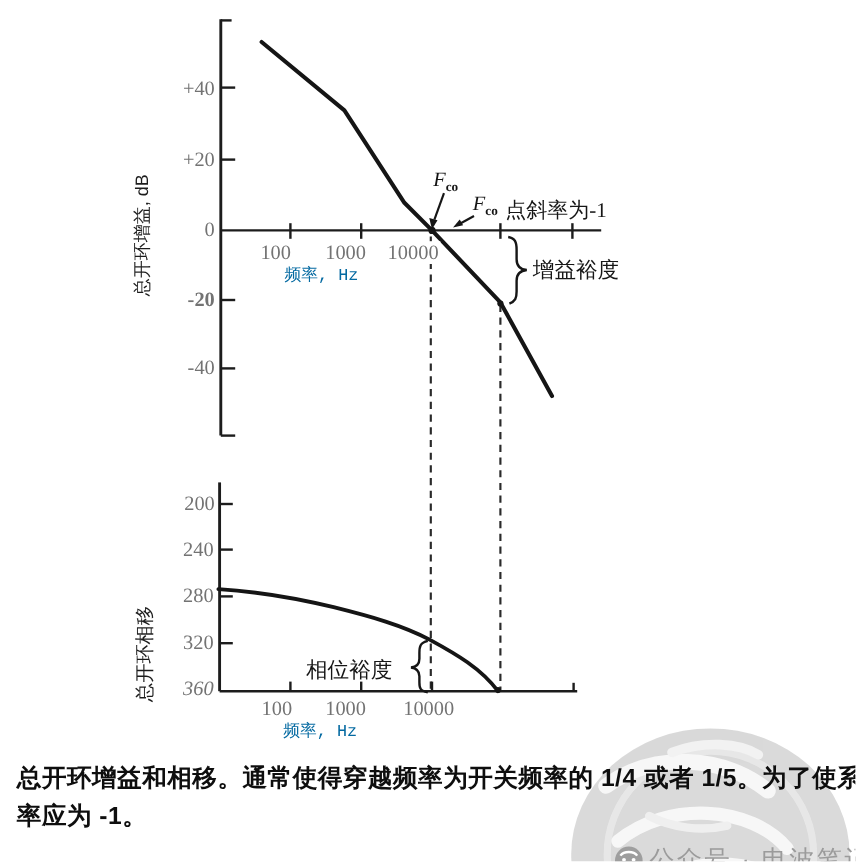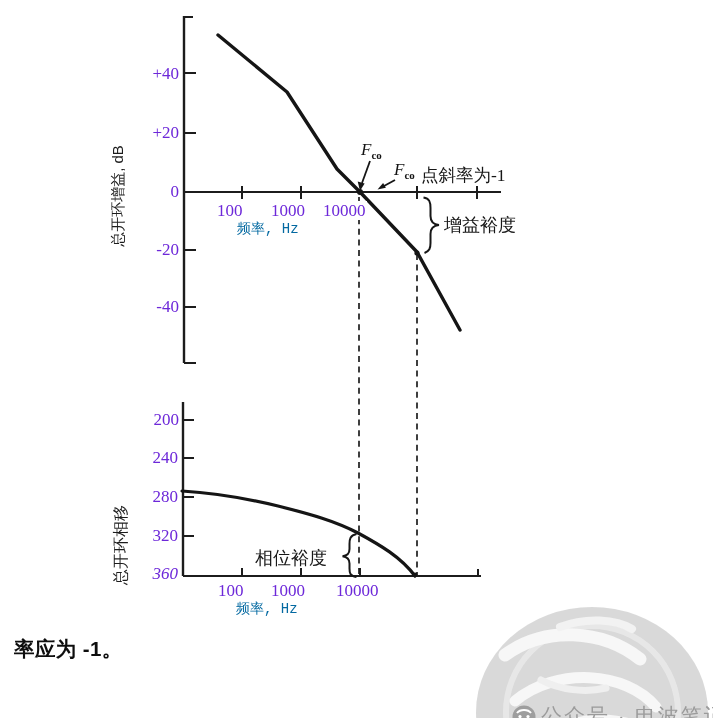--- a/index.html
+++ b/index.html
@@ -1,20 +1,20 @@
 <!DOCTYPE html>
 <html><head>
 <meta charset="utf-8">
 <style>
   html,body{margin:0;padding:0;background:#ffffff;}
   .page{position:relative;width:713px;height:718px;background:#ffffff;overflow:hidden;
         font-family:"Liberation Sans",sans-serif;color:#1f1f1f;}
   .abs{position:absolute;}
   svg{display:block;}
-  .ticknum{font-family:"Liberation Serif",serif;font-size:17px;color:#6d28d9;
+  .ticknum{font-family:"Liberation Serif",serif;font-size:17px;color:#737373;
            line-height:20px;white-space:nowrap;}
   .r{text-align:right;}
   .c{text-align:left;}
   .axislabel{font-size:16px;color:#1c1c1c;white-space:nowrap;}
   .rot{transform:rotate(-90deg);transform-origin:center center;text-align:center;}
   .anno{font-size:18px;color:#161616;white-space:nowrap;font-family:Liberation Serif, serif;}
   .fco{font-family:"Liberation Serif",serif;font-size:17px;font-style:italic;
        color:#141414;white-space:nowrap;}
   .fco sub{font-size:11px;font-style:normal;font-weight:bold;}
   .freq{font-size:14px;font-family:Liberation Mono, monospace;color:#0369a1;white-space:nowrap;}
@@ -114,21 +114,21 @@
       <circle cx="520" cy="716.5" r="1.6" fill="#ffffff"></circle>
       <circle cx="528" cy="716.5" r="1.6" fill="#ffffff"></circle>
     </g>
   </svg>
 
   <div class="abs rot axislabel" style="left:34px;top:186px;width:170px;height:20px;font-size:15px;">总开环增益, dB</div>
 
   <div class="abs ticknum r" style="left:134px;top:64px;width:45px;">+40</div>
   <div class="abs ticknum r" style="left:134px;top:123px;width:45px;">+20</div>
   <div class="abs ticknum r" style="left:134px;top:182px;width:45px;">0</div>
-  <div class="abs ticknum r" style="left:134px;top:240px;width:45px;">-20</div>
+  <div class="abs ticknum r" style="left:134px;top:240px;width:45px;font-weight:bold;">-20</div>
   <div class="abs ticknum r" style="left:134px;top:297px;width:45px;">-40</div>
 
   <div class="abs ticknum c" style="left:217px;top:201px;width:50px;">100</div>
   <div class="abs ticknum c" style="left:271px;top:201px;width:60px;">1000</div>
   <div class="abs ticknum c" style="left:322px;top:201px;width:60px;"><span class="whitebg">10000</span></div>
   <div class="abs freq c" style="left:237px;top:220px;width:110px;">频率, Hz</div>
 
   <span class="abs fco" style="left:361px;top:140px;"><i>F</i><sub>co</sub></span>
   <span class="abs fco" style="left:394px;top:160px;"><i>F</i><sub>co</sub></span>
   <div class="abs anno" style="left:421px;top:163px;font-size:17.5px;">点斜率为-1</div>
@@ -143,18 +143,19 @@
   <div class="abs ticknum r" style="left:133px;top:564px;width:45px;font-style:italic;">360</div>
 
   <div class="abs ticknum c" style="left:218px;top:581px;width:50px;">100</div>
   <div class="abs ticknum c" style="left:271px;top:581px;width:60px;">1000</div>
   <div class="abs ticknum c" style="left:336px;top:581px;width:60px;">10000</div>
   <div class="abs freq c" style="left:236px;top:600px;width:110px;">频率, Hz</div>
 
   <div class="abs anno" style="left:255px;top:546px;">相位裕度</div>
 
   <div class="caption">
+    <div>总开环增益和相移。通常使得穿越频率为开关频率的 1/4 或者 1/5。为了使系</div>
     <div>率应为 -1。</div>
   </div>
 
   <div class="footer-text">公众号 · 电波笔记</div>
 
 </div>
 
 </body></html>

